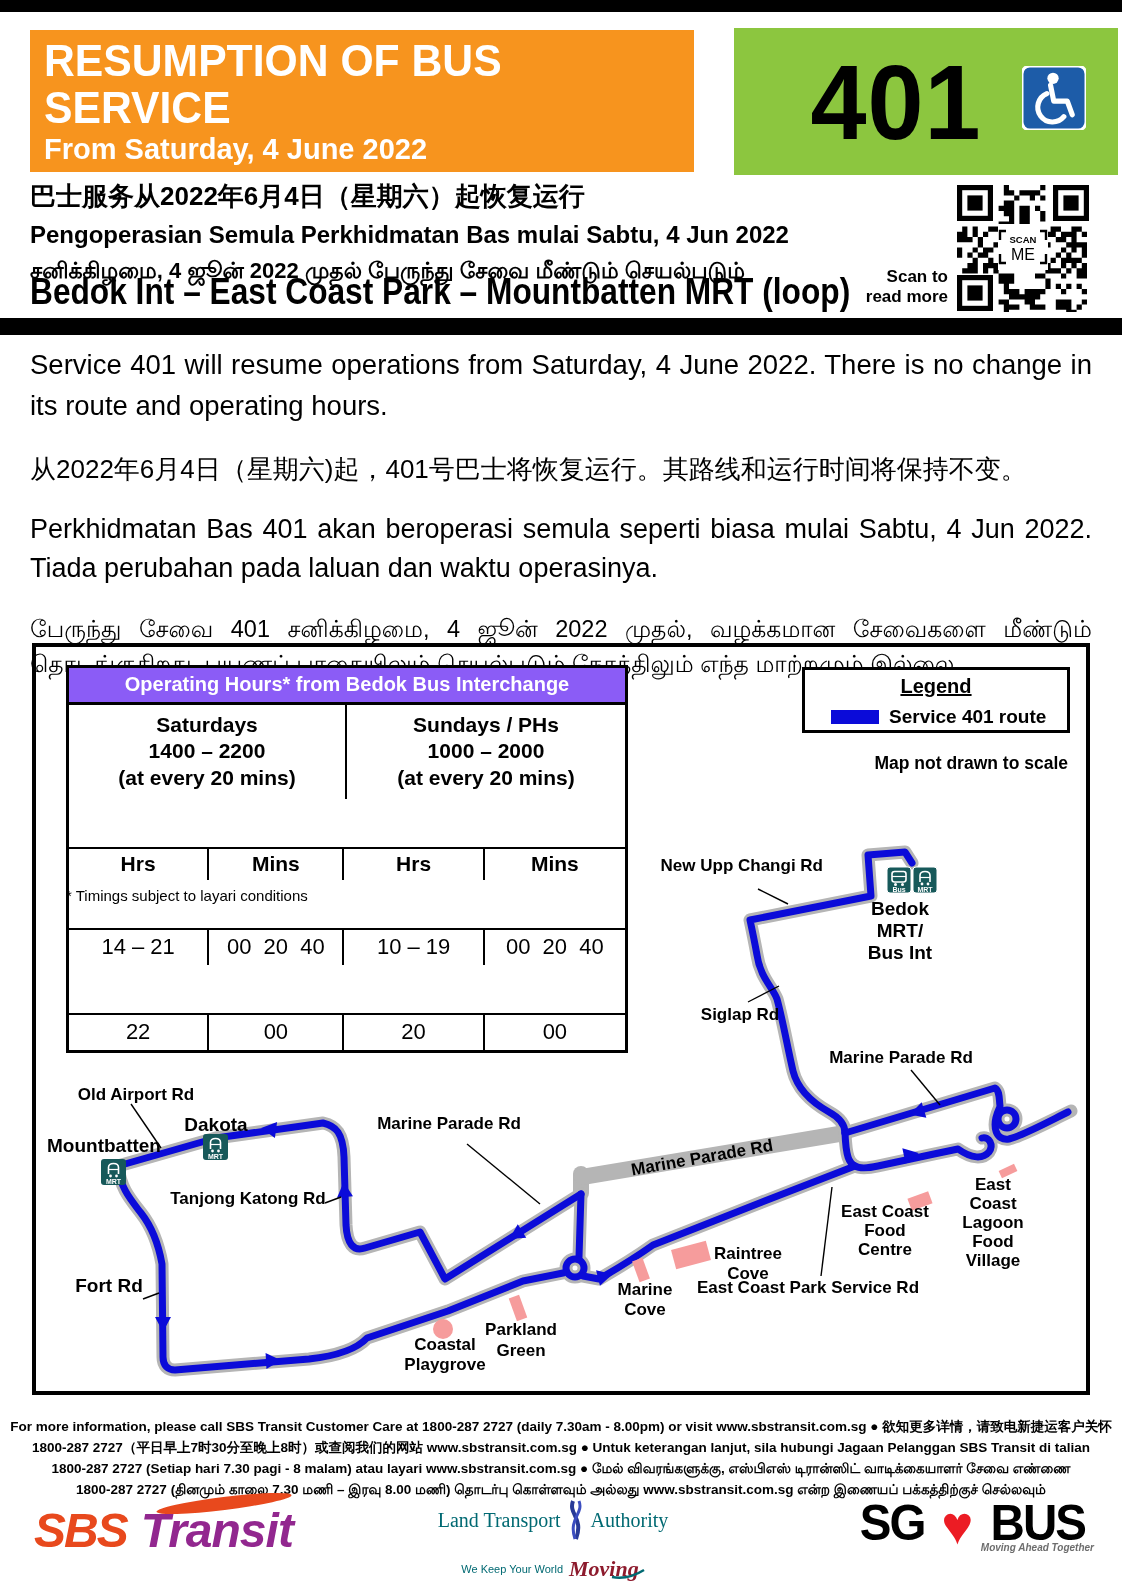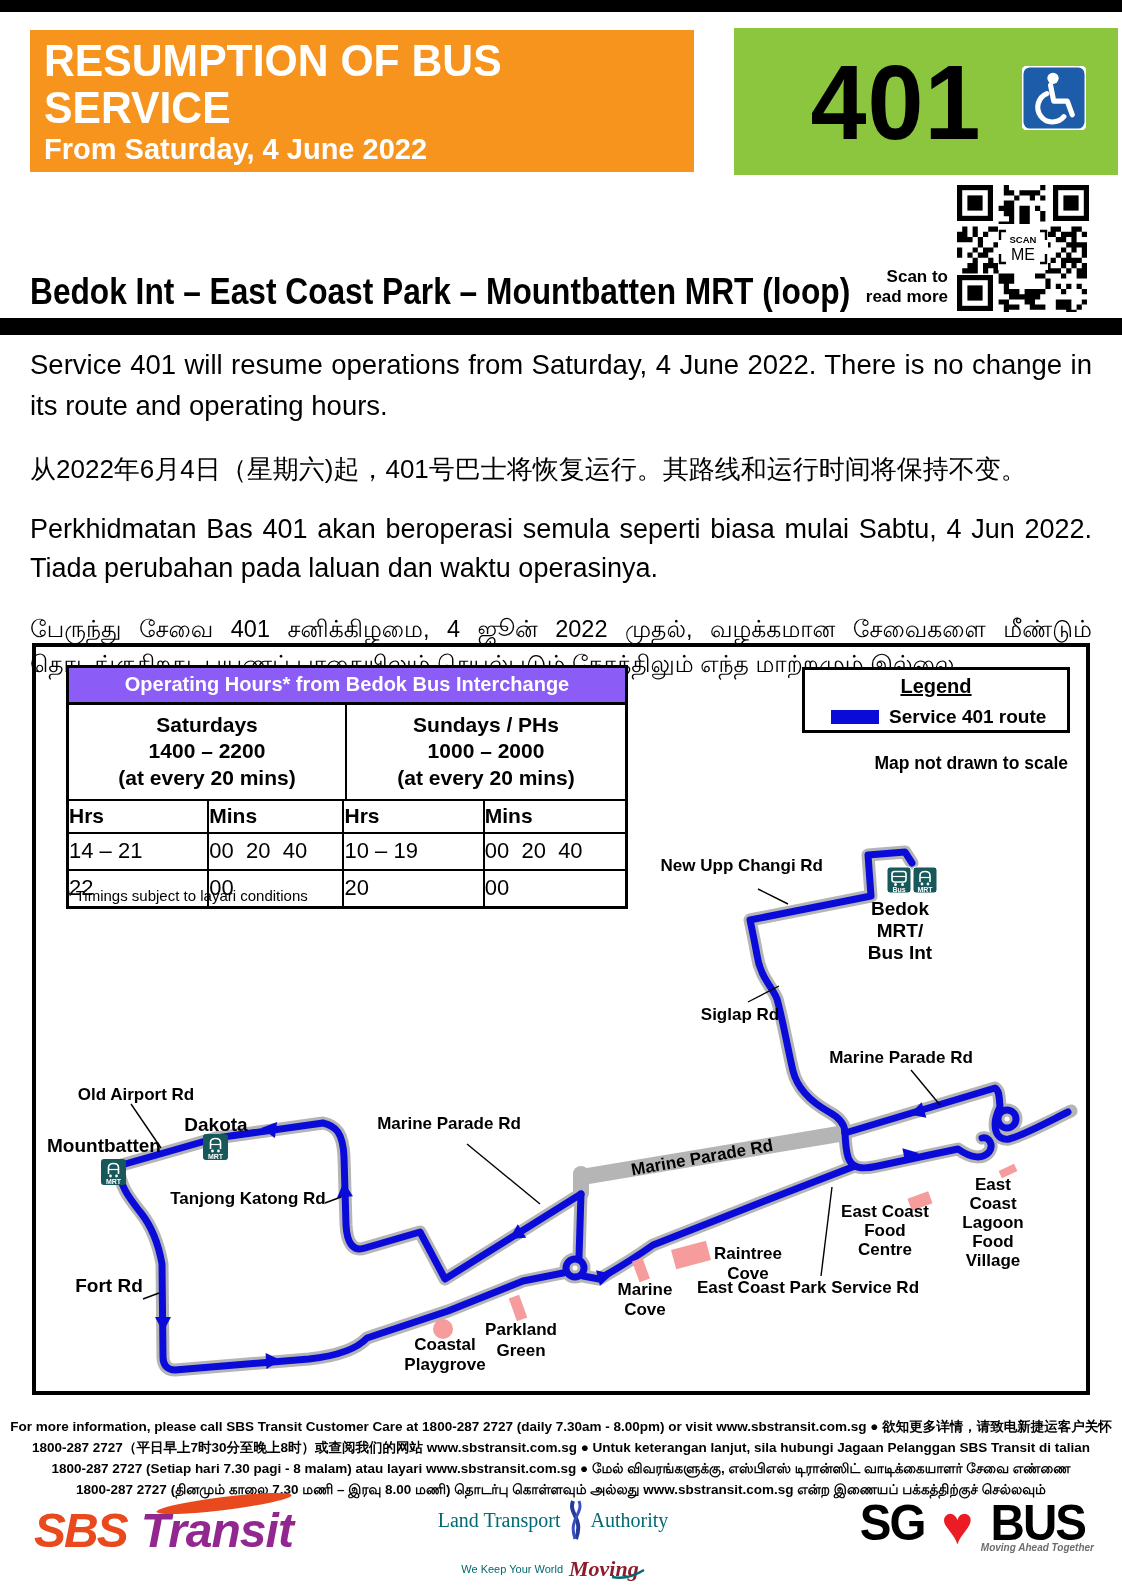--- a/index.html
+++ b/index.html
@@ -47,21 +47,21 @@
   .map-svg text.icn{font-size:7px;}
 
   
   .ophours{position:absolute;left:30px;top:18px;width:556px;border:3px solid #000;background:#fff;}
   .oph-title{background:#8b5cf6;color:#fff;font-weight:700;font-size:20px;text-align:center;
     padding:5px 0 6px;border-bottom:3px solid #000;}
   .oph-days{display:grid;grid-template-columns:1fr 1fr;}
   .oph-days > div{padding:7px 0 8px;text-align:center;font-weight:700;font-size:21px;line-height:1.25;}
   .oph-days > div:first-child{border-right:2px solid #000;}
   .oph-grid{display:grid;grid-template-columns:140fr 135fr 140fr 140fr;}
-  .oph-grid > div{border-top:2px solid #000;}
+  .oph-grid > div{border-top:2px solid #000;text-align:center;margin-top:48px;}
   .oph-grid > div:not(:last-child){border-right:2px solid #000;}
   .oph-colh{font-weight:700;font-size:21px;padding:3px 0 4px;}
   .oph-val{font-weight:400;font-size:22px;padding:4px 0 5px;white-space:pre;}
   .oph-note{position:absolute;left:30px;top:240px;font-size:15px;}
 
   
   .legend{position:absolute;left:766px;top:20px;width:262px;border:3px solid #000;background:#fff;padding:5px 0 2px;}
   .legend-title{text-align:center;font-size:20px;font-weight:700;text-decoration:underline;}
   .legend-row{margin-top:8px;}
   .legend-swatch{display:inline-block;width:48px;height:14px;background:#0B0BD9;vertical-align:middle;margin:0 10px 0 26px;}
@@ -102,20 +102,25 @@
   <div class="abs green-box">
     <div class="svc-num">401</div>
     <svg class="wc-icon" width="64" height="64" viewBox="0 0 26 26">
       <rect width="26" height="26" rx="3.2" fill="#1D5CA8" stroke="#fff" stroke-width="1.2"></rect>
       <circle cx="12.6" cy="5" r="2.3" fill="#fff"></circle>
       <path d="M11.6 7.8 L12.9 14.3 L18.4 14.3 L20.4 19.8" stroke="#fff" stroke-width="2.1" fill="none" stroke-linecap="round" stroke-linejoin="round"></path>
       <path d="M10.1 11.2 A6 6 0 1 0 17 20.6" stroke="#fff" stroke-width="2.1" fill="none" stroke-linecap="round"></path>
     </svg>
   </div>
 
+  <div class="abs langs">
+    <div class="lang-zh">巴士服务从2022年6月4日（星期六）起恢复运行</div>
+    <div class="lang-ms">Pengoperasian Semula Perkhidmatan Bas mulai Sabtu, 4 Jun 2022</div>
+    <div class="lang-ta">சனிக்கிழமை, 4 ஜூன் 2022 முதல் பேருந்து சேவை மீண்டும் செயல்படும்</div>
+  </div>
 
   <div class="abs scan-note">
     <span>Scan to</span><br><span>read more</span>
   </div>
 
   <svg class="abs qr" width="134" height="128" viewBox="0 0 134 128">
     <rect width="134" height="128" fill="#fff"></rect>
     <path id="qr-cells" fill="#000" d="M47.8 1.0h5.2v5.2h-5.2zM84.2 1.0h5.2v5.2h-5.2zM47.8 6.2h5.2v5.2h-5.2zM53.0 6.2h5.2v5.2h-5.2zM63.4 6.2h5.2v5.2h-5.2zM68.6 6.2h5.2v5.2h-5.2zM73.8 6.2h5.2v5.2h-5.2zM79.0 6.2h5.2v5.2h-5.2zM58.2 11.4h5.2v5.2h-5.2zM73.8 11.4h5.2v5.2h-5.2zM84.2 11.4h5.2v5.2h-5.2zM47.8 16.6h5.2v5.2h-5.2zM53.0 16.6h5.2v5.2h-5.2zM42.6 21.8h5.2v5.2h-5.2zM47.8 21.8h5.2v5.2h-5.2zM53.0 21.8h5.2v5.2h-5.2zM63.4 21.8h5.2v5.2h-5.2zM68.6 21.8h5.2v5.2h-5.2zM79.0 21.8h5.2v5.2h-5.2zM47.8 27.0h5.2v5.2h-5.2zM53.0 27.0h5.2v5.2h-5.2zM63.4 27.0h5.2v5.2h-5.2zM68.6 27.0h5.2v5.2h-5.2zM84.2 27.0h5.2v5.2h-5.2zM53.0 32.2h5.2v5.2h-5.2zM63.4 32.2h5.2v5.2h-5.2zM68.6 32.2h5.2v5.2h-5.2zM84.2 32.2h5.2v5.2h-5.2zM42.6 37.4h5.2v5.2h-5.2zM47.8 37.4h5.2v5.2h-5.2zM53.0 37.4h5.2v5.2h-5.2zM63.4 37.4h5.2v5.2h-5.2zM68.6 37.4h5.2v5.2h-5.2zM6.2 42.6h5.2v5.2h-5.2zM16.6 42.6h5.2v5.2h-5.2zM32.2 42.6h5.2v5.2h-5.2zM37.4 42.6h5.2v5.2h-5.2zM94.6 42.6h5.2v5.2h-5.2zM99.8 42.6h5.2v5.2h-5.2zM115.4 42.6h5.2v5.2h-5.2zM120.6 42.6h5.2v5.2h-5.2zM1.0 47.8h5.2v5.2h-5.2zM6.2 47.8h5.2v5.2h-5.2zM16.6 47.8h5.2v5.2h-5.2zM27.0 47.8h5.2v5.2h-5.2zM89.4 47.8h5.2v5.2h-5.2zM94.6 47.8h5.2v5.2h-5.2zM105.0 47.8h5.2v5.2h-5.2zM110.2 47.8h5.2v5.2h-5.2zM115.4 47.8h5.2v5.2h-5.2zM125.8 47.8h5.2v5.2h-5.2zM1.0 53.0h5.2v5.2h-5.2zM6.2 53.0h5.2v5.2h-5.2zM11.4 53.0h5.2v5.2h-5.2zM21.8 53.0h5.2v5.2h-5.2zM99.8 53.0h5.2v5.2h-5.2zM105.0 53.0h5.2v5.2h-5.2zM115.4 53.0h5.2v5.2h-5.2zM21.8 58.2h5.2v5.2h-5.2zM37.4 58.2h5.2v5.2h-5.2zM89.4 58.2h5.2v5.2h-5.2zM110.2 58.2h5.2v5.2h-5.2zM115.4 58.2h5.2v5.2h-5.2zM120.6 58.2h5.2v5.2h-5.2zM125.8 58.2h5.2v5.2h-5.2zM1.0 63.4h5.2v5.2h-5.2zM16.6 63.4h5.2v5.2h-5.2zM27.0 63.4h5.2v5.2h-5.2zM32.2 63.4h5.2v5.2h-5.2zM105.0 63.4h5.2v5.2h-5.2zM115.4 63.4h5.2v5.2h-5.2zM125.8 63.4h5.2v5.2h-5.2zM1.0 68.6h5.2v5.2h-5.2zM11.4 68.6h5.2v5.2h-5.2zM21.8 68.6h5.2v5.2h-5.2zM27.0 68.6h5.2v5.2h-5.2zM99.8 68.6h5.2v5.2h-5.2zM110.2 68.6h5.2v5.2h-5.2zM125.8 68.6h5.2v5.2h-5.2zM16.6 73.8h5.2v5.2h-5.2zM32.2 73.8h5.2v5.2h-5.2zM94.6 73.8h5.2v5.2h-5.2zM105.0 73.8h5.2v5.2h-5.2zM110.2 73.8h5.2v5.2h-5.2zM115.4 73.8h5.2v5.2h-5.2zM120.6 73.8h5.2v5.2h-5.2zM11.4 79.0h5.2v5.2h-5.2zM16.6 79.0h5.2v5.2h-5.2zM27.0 79.0h5.2v5.2h-5.2zM32.2 79.0h5.2v5.2h-5.2zM37.4 79.0h5.2v5.2h-5.2zM89.4 79.0h5.2v5.2h-5.2zM105.0 79.0h5.2v5.2h-5.2zM115.4 79.0h5.2v5.2h-5.2zM125.8 79.0h5.2v5.2h-5.2zM6.2 84.2h5.2v5.2h-5.2zM11.4 84.2h5.2v5.2h-5.2zM16.6 84.2h5.2v5.2h-5.2zM27.0 84.2h5.2v5.2h-5.2zM37.4 84.2h5.2v5.2h-5.2zM89.4 84.2h5.2v5.2h-5.2zM94.6 84.2h5.2v5.2h-5.2zM99.8 84.2h5.2v5.2h-5.2zM110.2 84.2h5.2v5.2h-5.2zM120.6 84.2h5.2v5.2h-5.2zM125.8 84.2h5.2v5.2h-5.2zM42.6 89.4h5.2v5.2h-5.2zM47.8 89.4h5.2v5.2h-5.2zM53.0 89.4h5.2v5.2h-5.2zM79.0 89.4h5.2v5.2h-5.2zM84.2 89.4h5.2v5.2h-5.2zM105.0 89.4h5.2v5.2h-5.2zM120.6 89.4h5.2v5.2h-5.2zM125.8 89.4h5.2v5.2h-5.2zM42.6 94.6h5.2v5.2h-5.2zM47.8 94.6h5.2v5.2h-5.2zM53.0 94.6h5.2v5.2h-5.2zM89.4 94.6h5.2v5.2h-5.2zM47.8 99.8h5.2v5.2h-5.2zM89.4 99.8h5.2v5.2h-5.2zM99.8 99.8h5.2v5.2h-5.2zM110.2 99.8h5.2v5.2h-5.2zM120.6 99.8h5.2v5.2h-5.2zM47.8 105.0h5.2v5.2h-5.2zM53.0 105.0h5.2v5.2h-5.2zM58.2 105.0h5.2v5.2h-5.2zM68.6 105.0h5.2v5.2h-5.2zM73.8 105.0h5.2v5.2h-5.2zM79.0 105.0h5.2v5.2h-5.2zM84.2 105.0h5.2v5.2h-5.2zM105.0 105.0h5.2v5.2h-5.2zM125.8 105.0h5.2v5.2h-5.2zM53.0 110.2h5.2v5.2h-5.2zM58.2 110.2h5.2v5.2h-5.2zM63.4 110.2h5.2v5.2h-5.2zM68.6 110.2h5.2v5.2h-5.2zM73.8 110.2h5.2v5.2h-5.2zM79.0 110.2h5.2v5.2h-5.2zM42.6 115.4h5.2v5.2h-5.2zM47.8 115.4h5.2v5.2h-5.2zM68.6 115.4h5.2v5.2h-5.2zM73.8 115.4h5.2v5.2h-5.2zM99.8 115.4h5.2v5.2h-5.2zM105.0 115.4h5.2v5.2h-5.2zM110.2 115.4h5.2v5.2h-5.2zM125.8 115.4h5.2v5.2h-5.2zM47.8 120.6h5.2v5.2h-5.2zM53.0 120.6h5.2v5.2h-5.2zM58.2 120.6h5.2v5.2h-5.2zM73.8 120.6h5.2v5.2h-5.2zM79.0 120.6h5.2v5.2h-5.2zM84.2 120.6h5.2v5.2h-5.2zM99.8 120.6h5.2v5.2h-5.2zM105.0 120.6h5.2v5.2h-5.2zM110.2 120.6h5.2v5.2h-5.2zM120.6 120.6h5.2v5.2h-5.2zM47.8 125.8h5.2v5.2h-5.2zM110.2 125.8h5.2v5.2h-5.2zM115.4 125.8h5.2v5.2h-5.2z"></path>
 
     <g>

